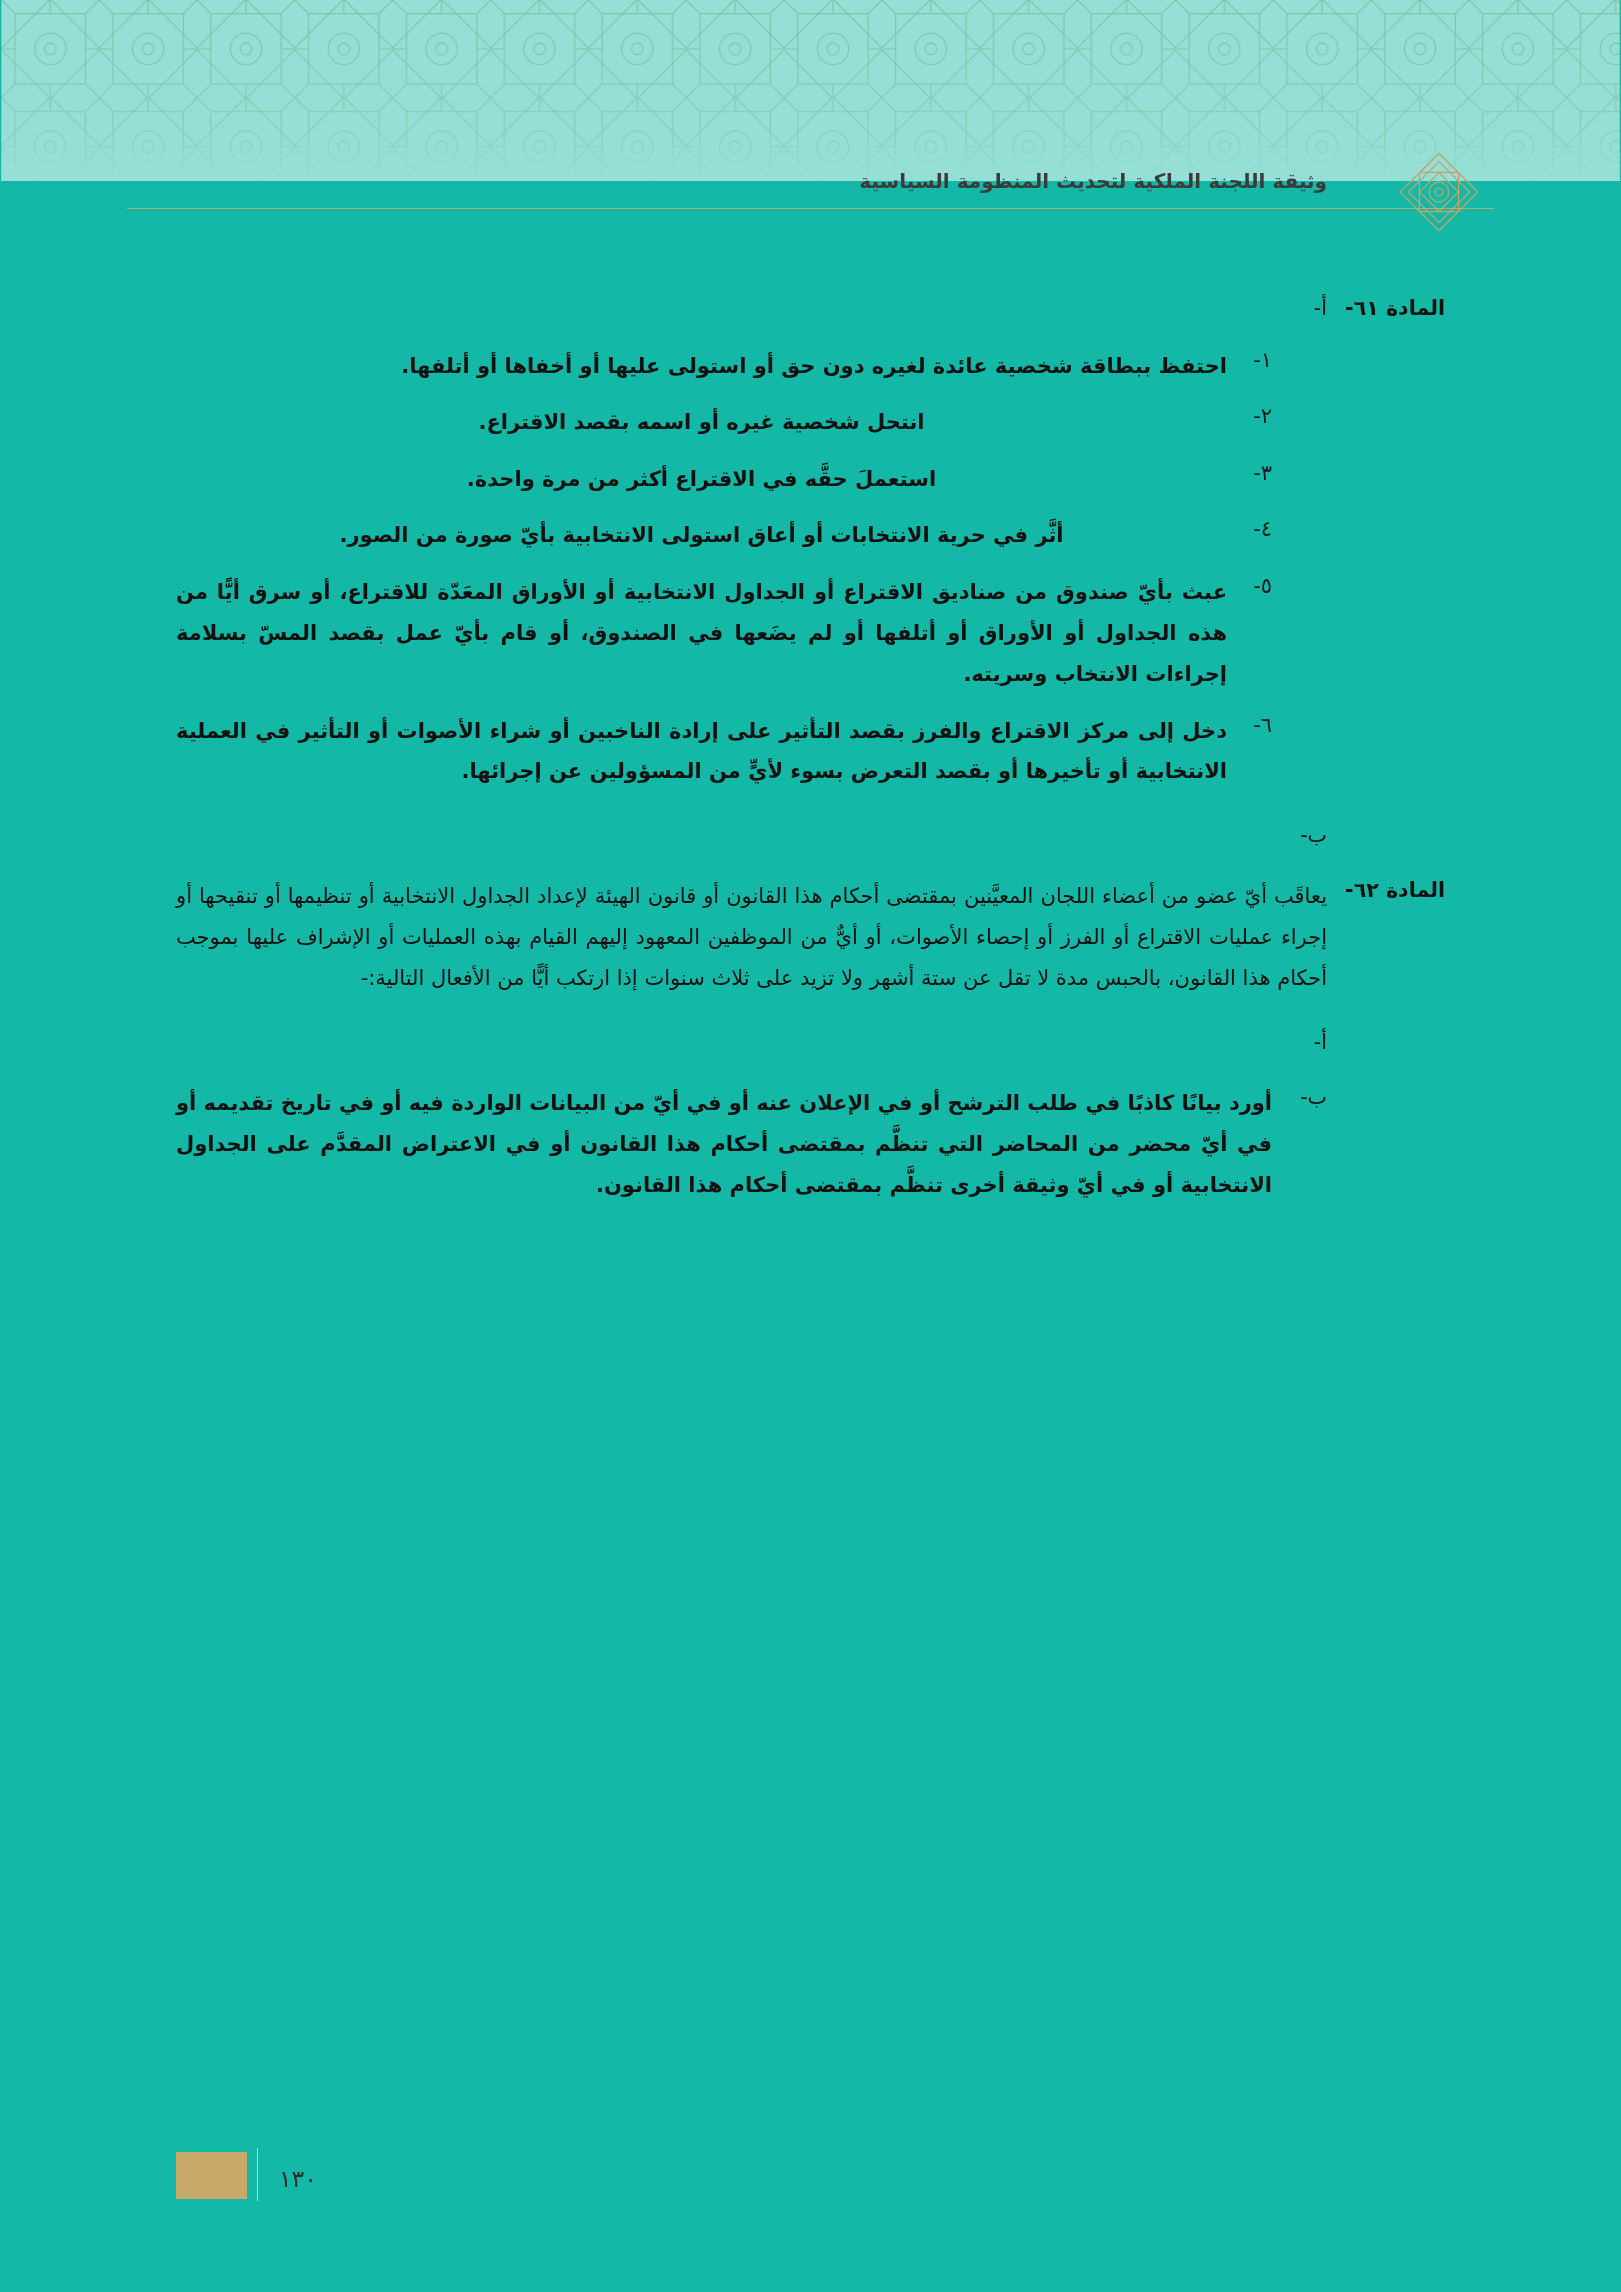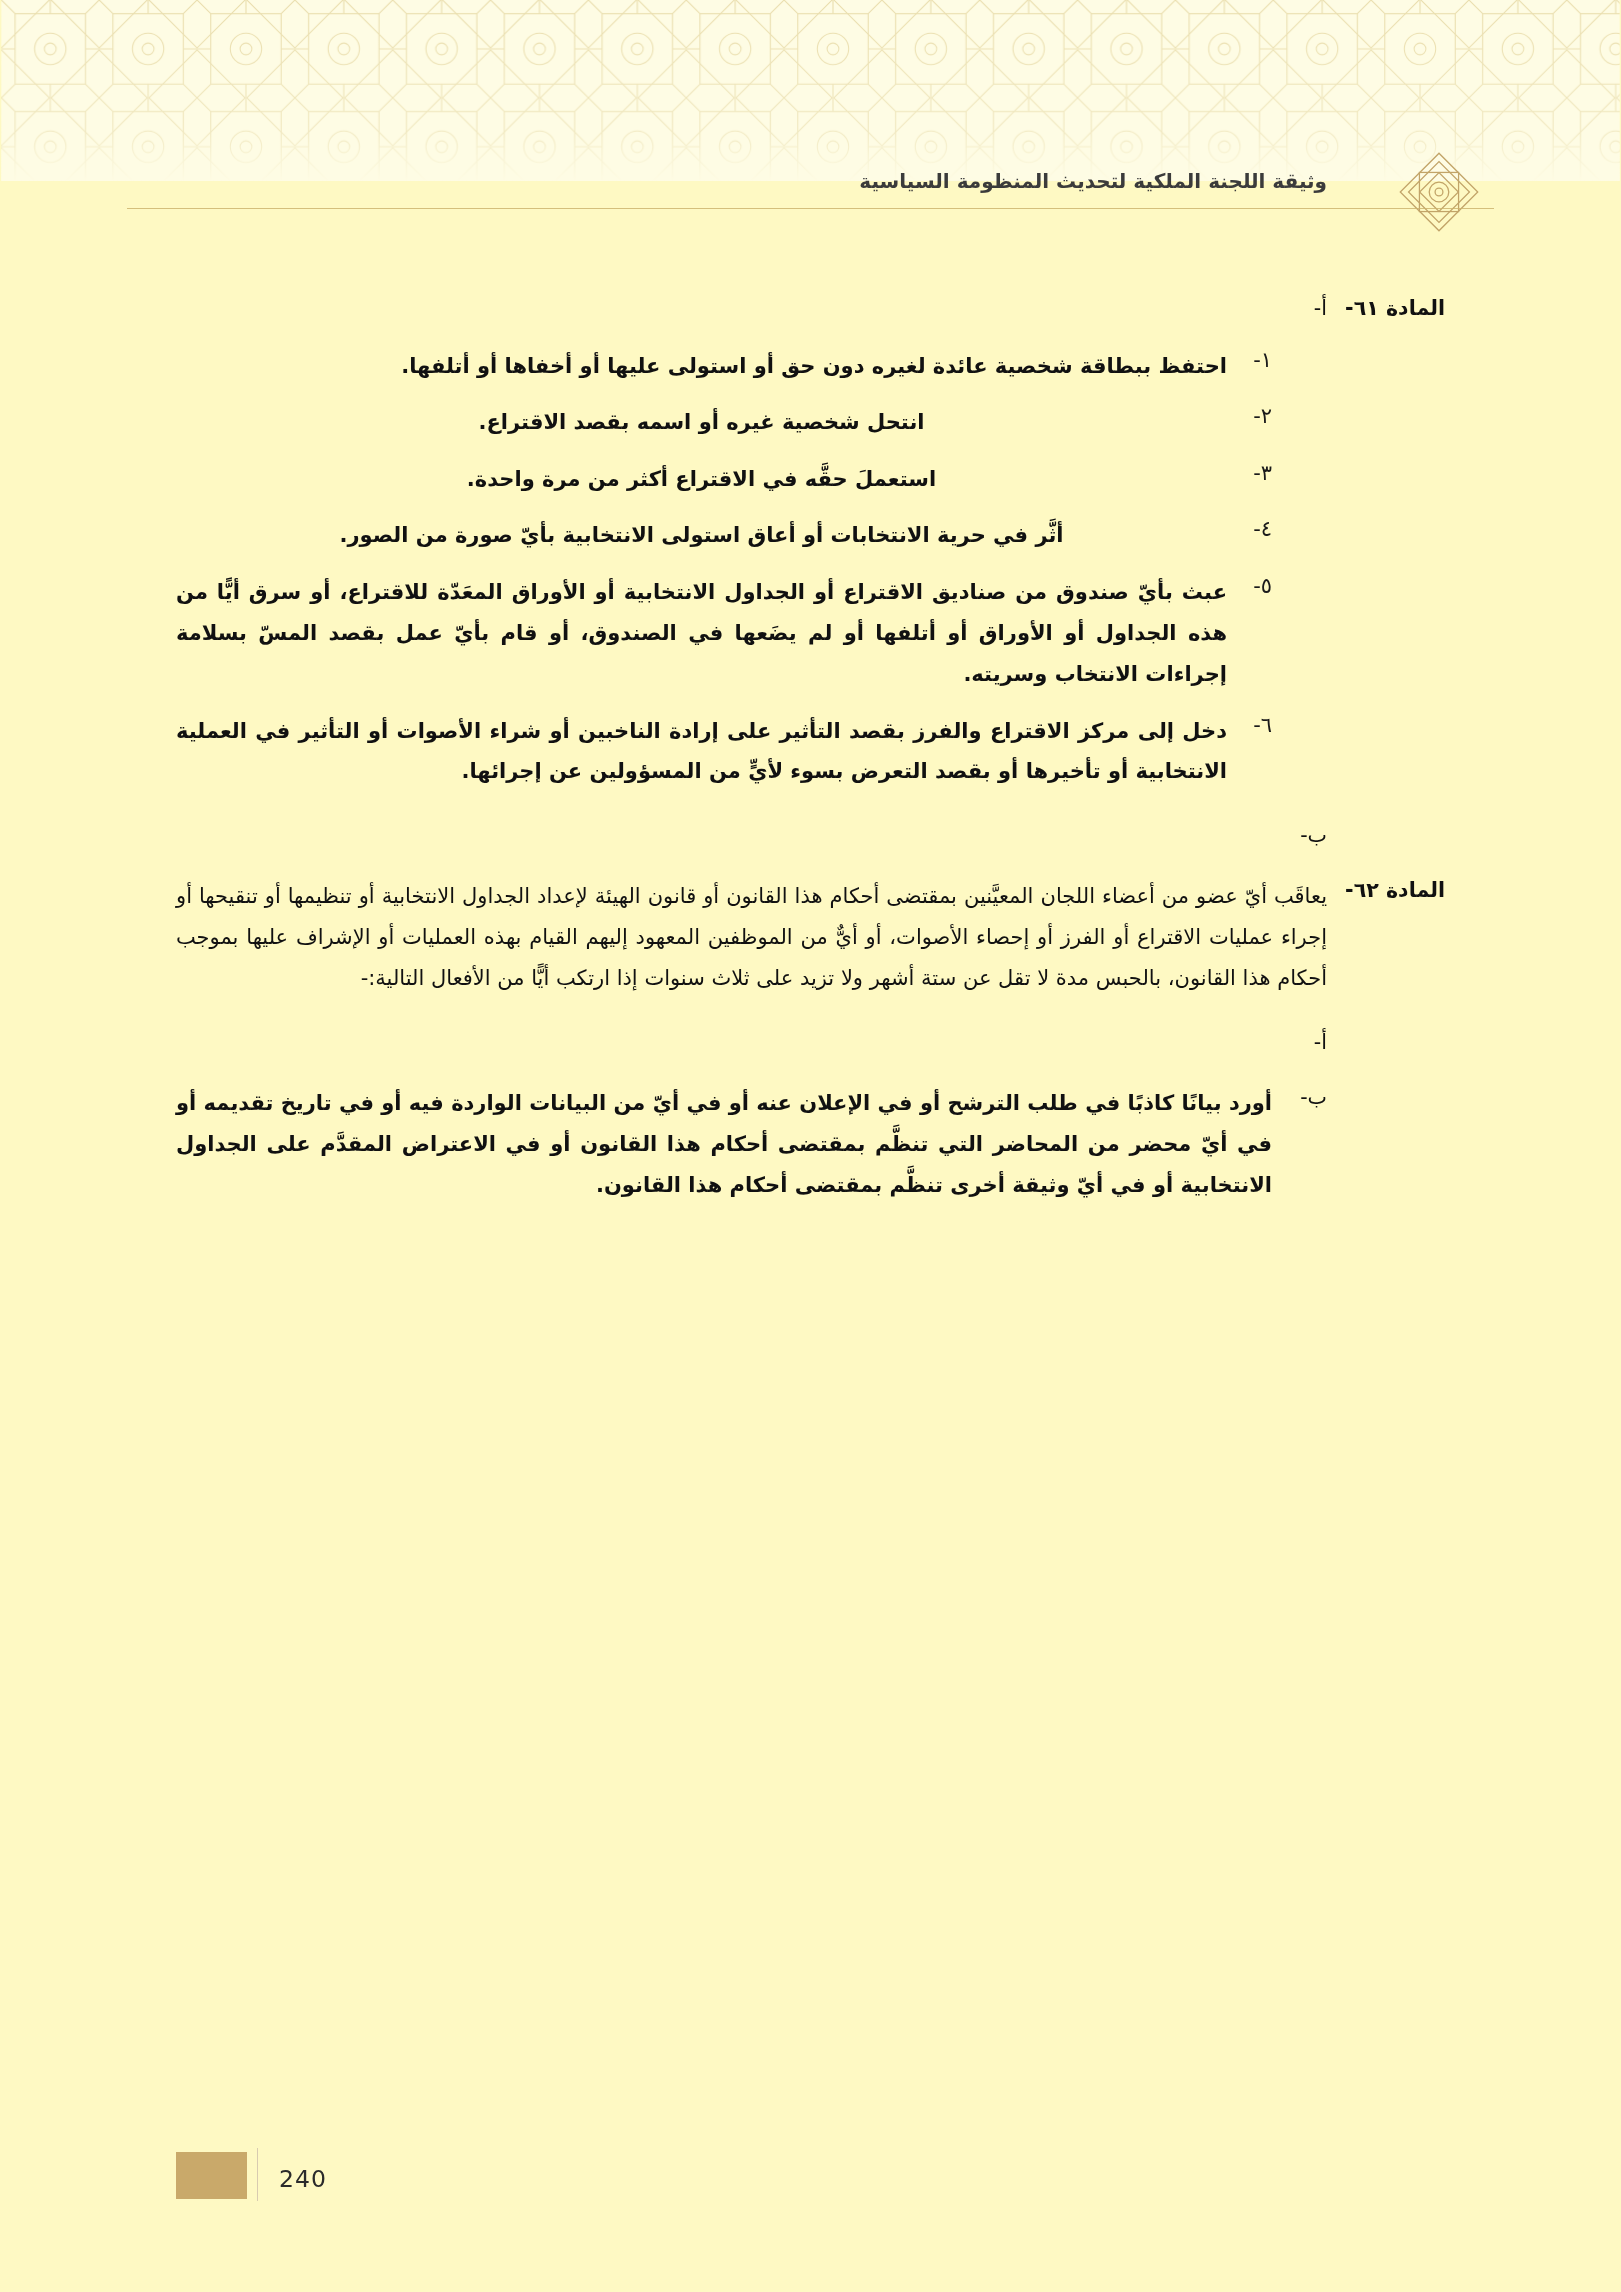--- a/index.html
+++ b/index.html
@@ -7,21 +7,21 @@
     padding: 0;
     background: #ffffff;
   }
   body {
     font-family: "DejaVu Sans", "Liberation Sans", sans-serif;
   }
   .page {
     position: relative;
     width: 1621px;
     height: 2293px;
-    background: #fef9c3;
+    background: #14b8a6;
     overflow: hidden;
   }
 
   
   .ornament-band {
     position: absolute;
     top: 0;
     left: 0;
     width: 1621px;
     height: 181px;
@@ -260,17 +260,17 @@
       <div class="article-label"></div>
       <div class="article-marker">ب-</div>
       <div class="para">أورد بيانًا كاذبًا في طلب الترشح أو في الإعلان عنه أو في أيّ من البيانات الواردة فيه أو في تاريخ تقديمه أو في أيّ محضر من المحاضر التي تنظَّم بمقتضى أحكام هذا القانون أو في الاعتراض المقدَّم على الجداول الانتخابية أو في أيّ وثيقة أخرى تنظَّم بمقتضى أحكام هذا القانون.</div>
     </div>
 
   </div>
 
   <div class="footer">
     <div class="footer-swatch"></div>
     <div class="footer-divider"></div>
-    <div class="page-number">240</div>
+    <div class="page-number">١٣٠</div>
   </div>
 
 </div>
 
 
 </body></html>

